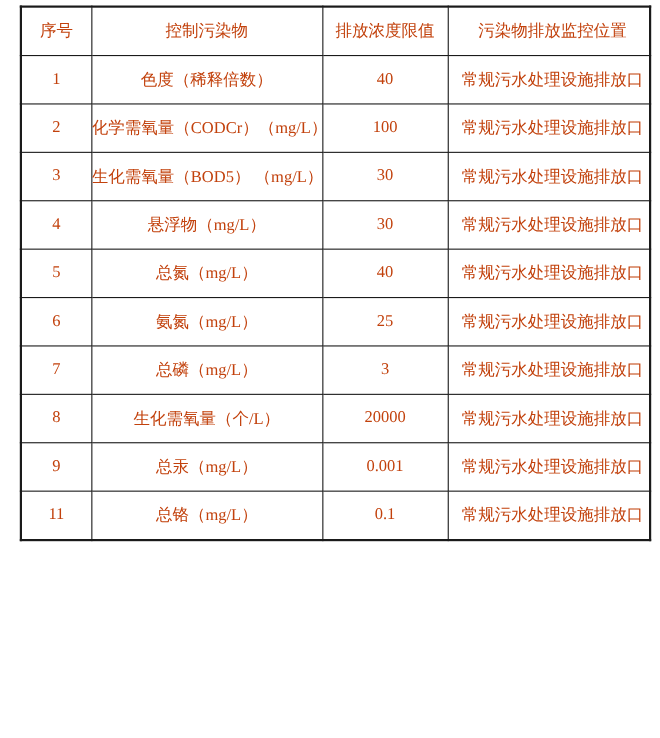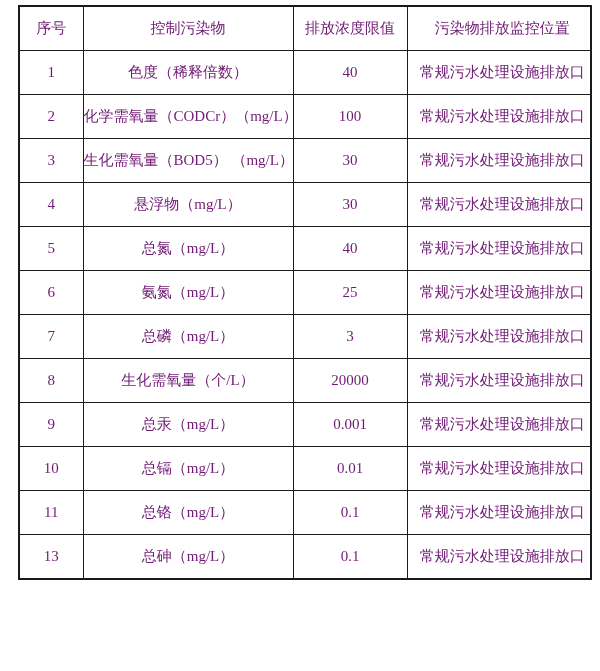--- a/index.html
+++ b/index.html
@@ -27,21 +27,21 @@
   table.limits td {
     border: 1px solid #1a1a1a;
     height: 43px;
     padding: 0;
     font-size: 15px;
     font-weight: normal;
     text-align: center;
     vertical-align: middle;
     white-space: nowrap;
     overflow: hidden;
-    color: #701a75;
+    color: #c2410c;
   }
   table.limits .col-no       { width: 64px;  }
   table.limits .col-poll     { width: 210px; }
   table.limits .col-limit    { width: 114px; }
   table.limits .col-location { width: 184px; }
   table.limits th.loc-cell,
   table.limits td.loc-cell {
     text-align: center;
     padding-left: 7px;
   }
@@ -114,32 +114,20 @@
           <td>20000</td>
           <td class="loc-cell">常规污水处理设施排放口</td>
         </tr>
         <tr>
           <td>9</td>
           <td>总汞（mg/L）</td>
           <td>0.001</td>
           <td class="loc-cell">常规污水处理设施排放口</td>
         </tr>
         <tr>
-          <td>10</td>
-          <td>总镉（mg/L）</td>
-          <td>0.01</td>
-          <td class="loc-cell">常规污水处理设施排放口</td>
-        </tr>
-        <tr>
           <td>11</td>
           <td>总铬（mg/L）</td>
-          <td>0.1</td>
-          <td class="loc-cell">常规污水处理设施排放口</td>
-        </tr>
-        <tr>
-          <td>13</td>
-          <td>总砷（mg/L）</td>
           <td>0.1</td>
           <td class="loc-cell">常规污水处理设施排放口</td>
         </tr>
       </tbody>
   </table>
 </div>
 
 </body></html>

